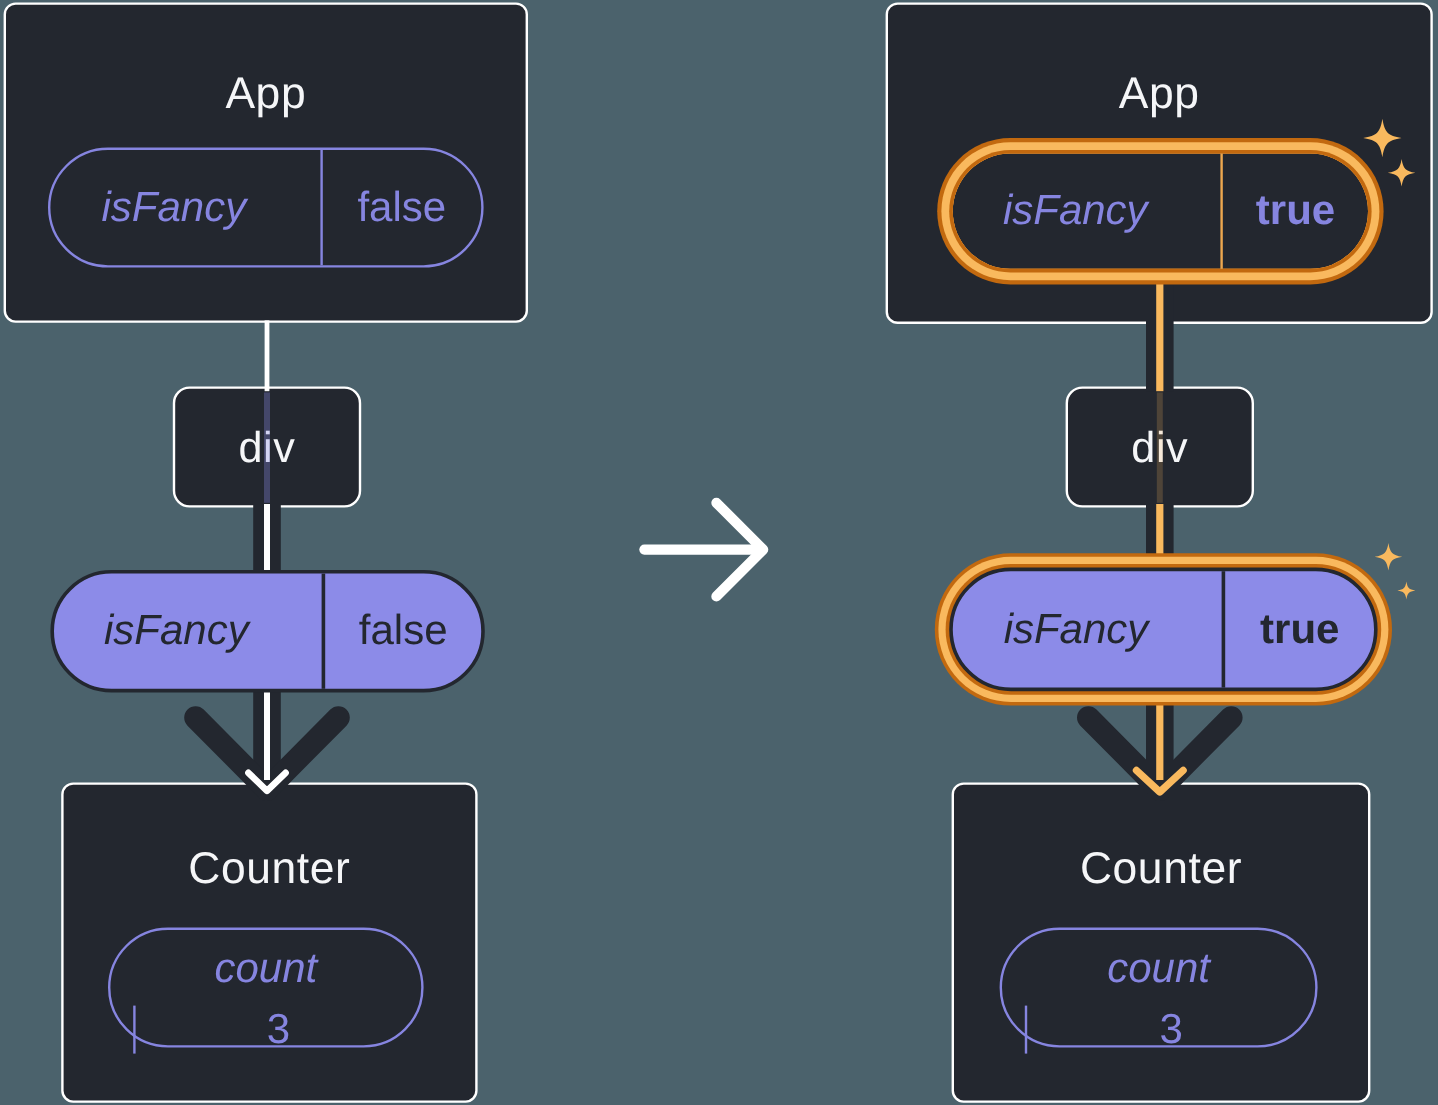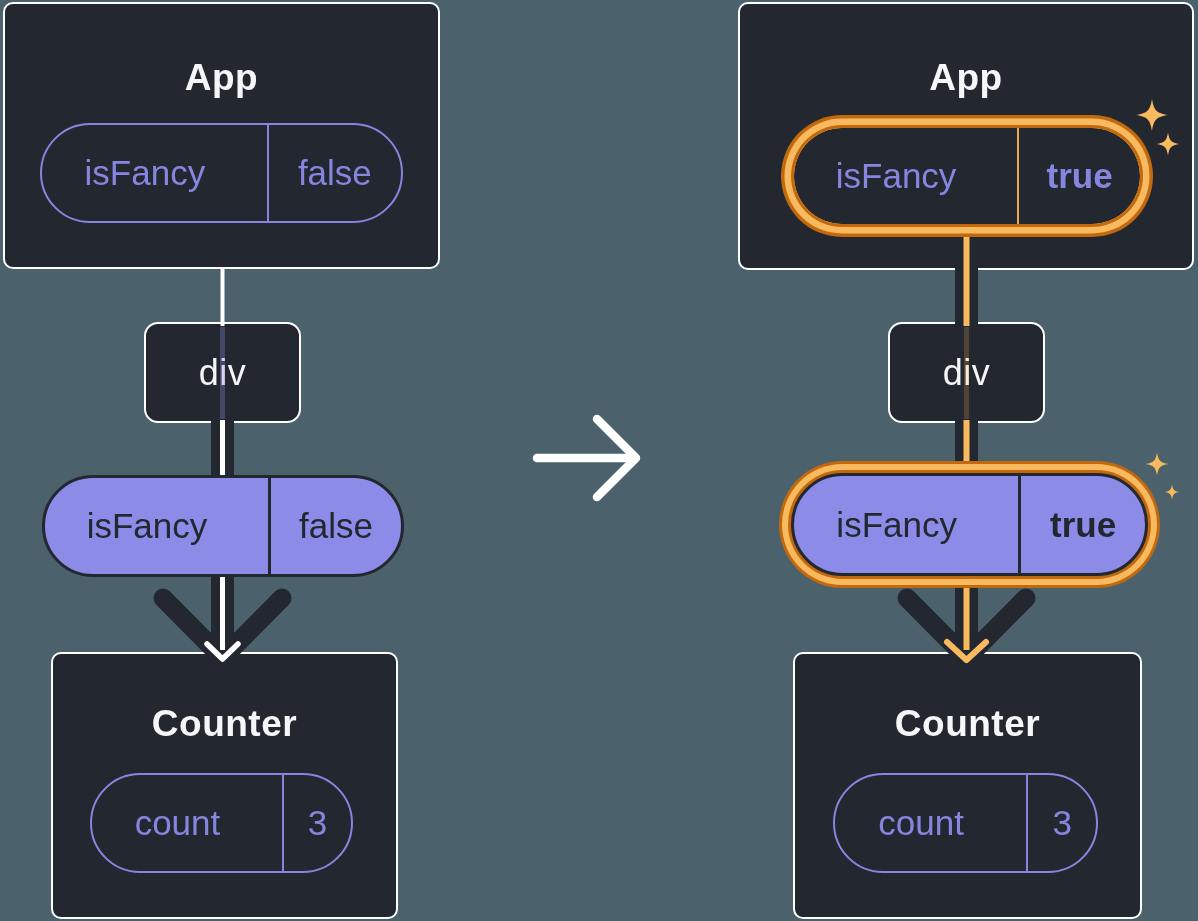--- a/index.html
+++ b/index.html
@@ -20,46 +20,46 @@
     z-index:1;
   }
   .divbox{
     border-radius:14px;
     display:flex;align-items:center;justify-content:center;
   }
   .card-title{
     position:absolute;left:0;width:100%;
     text-align:center;
     color:#f5f6f8;
-    font-size:37px;line-height:40px;font-weight:700;
+    font-size:37px;line-height:40px;font-weight:400;
     letter-spacing:.5px;
   }
   .divbox .box-label{
     color:#f5f6f8;font-size:36px;font-weight:500;letter-spacing:.5px;
   }
   
   .pill{
     position:absolute;
     box-sizing:border-box;
     display:flex;align-items:stretch;
     border-radius:999px;
     font-size:35px;
     z-index:10;
   }
   .pill .cell{
     display:flex;align-items:center;justify-content:center;
     min-width:0;
   }
-  .pill .cell.name{flex:0 0 57.3%;}
+  .pill .cell.name{flex:0 0 57.3%;font-style:italic;}
   .pill .cell.value{flex:1 1 auto;margin-left:19px;}
   .pill-outline{border:2.5px solid #8685e0;color:#8685e0;}
   .pill-outline .value{border-left:2.5px solid #8685e0;}
   .pill-filled{background:#8c8be8;border:3px solid #23272f;color:#23272f;font-weight:500;}
   .pill-filled .value{border-left:3px solid #23272f;}
-  .pill-state{border:2.5px solid #8685e0;color:#8685e0;}
+  .pill-state{border:2.5px solid #8685e0;color:#8685e0;flex-direction:column;}
   .pill-state .value{border-left:2.5px solid #8685e0;}
   .pill-state .cell.name{flex:0 0 66%;}
   
   .hl-outline{
     color:#8685e0;
     box-shadow:0 0 0 3px #c2690f, 0 0 0 9.5px #f9b95e, 0 0 0 13px #c2690f;
   }
   .hl-outline .cell.name{flex:0 0 59%;}
   .hl-outline .value{border-left:2.5px solid #eda74f;font-weight:700;}
   .hl-filled{

